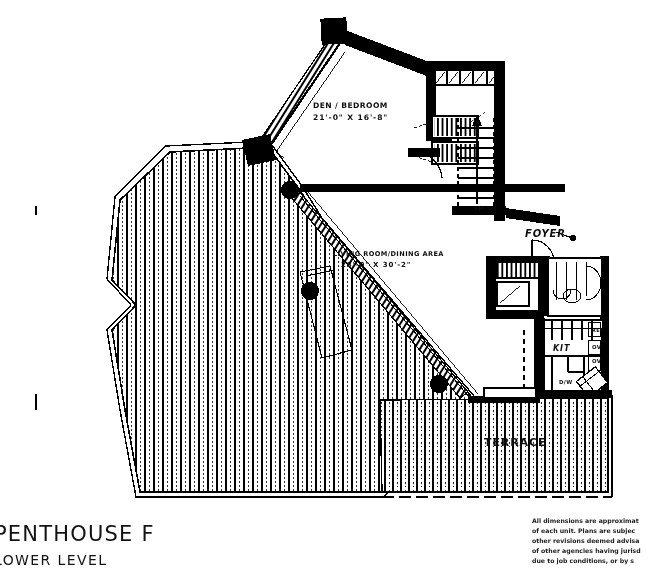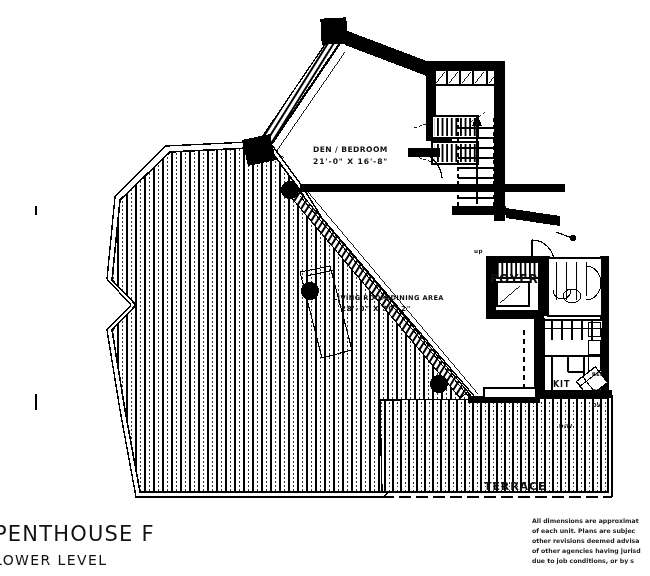--- a/index.html
+++ b/index.html
@@ -28,28 +28,28 @@
     position:absolute;right:-10px;bottom:10px;width:128px;
     font-family:"DejaVu Sans", sans-serif;
     font-size:6.2px;line-height:1.62;font-weight:bold;
     color:#1b1b1b;white-space:nowrap;
   }
   .disclaimer div{overflow:visible;}
 
   .roomlabel{
     position:absolute;font-family:"DejaVu Sans", sans-serif;
     font-weight:bold;color:#101010;text-align:center;
-    white-space:nowrap;letter-spacing:0.4px;margin-top:44px;
+    white-space:nowrap;letter-spacing:0.4px;
   }
   .rl-den{left:313px;top:101px;font-size:7.6px;}
   .rl-den-dim{left:313px;top:113px;font-size:7.6px;letter-spacing:0.9px;}
   .rl-liv{left:333px;top:250px;font-size:6.6px;}
   .rl-liv-dim{left:341px;top:261px;font-size:7px;letter-spacing:0.9px;}
-  .rl-foyer{left:490px;top:228px;font-size:12px;letter-spacing:0.9px;}
-  .rl-kit{left:553px;top:336px;font-size:8px;letter-spacing:0.9px;}
+  .rl-foyer{left:525px;top:228px;font-size:10px;letter-spacing:0.9px;font-style:italic;}
+  .rl-kit{left:553px;top:344px;font-size:8px;letter-spacing:0.9px;font-style:italic;}
   .rl-terrace{left:484px;top:436px;font-size:11px;letter-spacing:0.9px;}
   .rl-dw{left:559px;top:379px;font-size:5.4px;}
   .rl-up{left:474px;top:204px;font-size:5.6px;font-weight:bold;}
   .rl-ref{left:592px;top:327px;font-size:5px;}
   .rl-ov1{left:592px;top:344px;font-size:5.4px;}
   .rl-ov2{left:592px;top:358px;font-size:5.4px;}
 </style>
 </head>
 <body>
 

